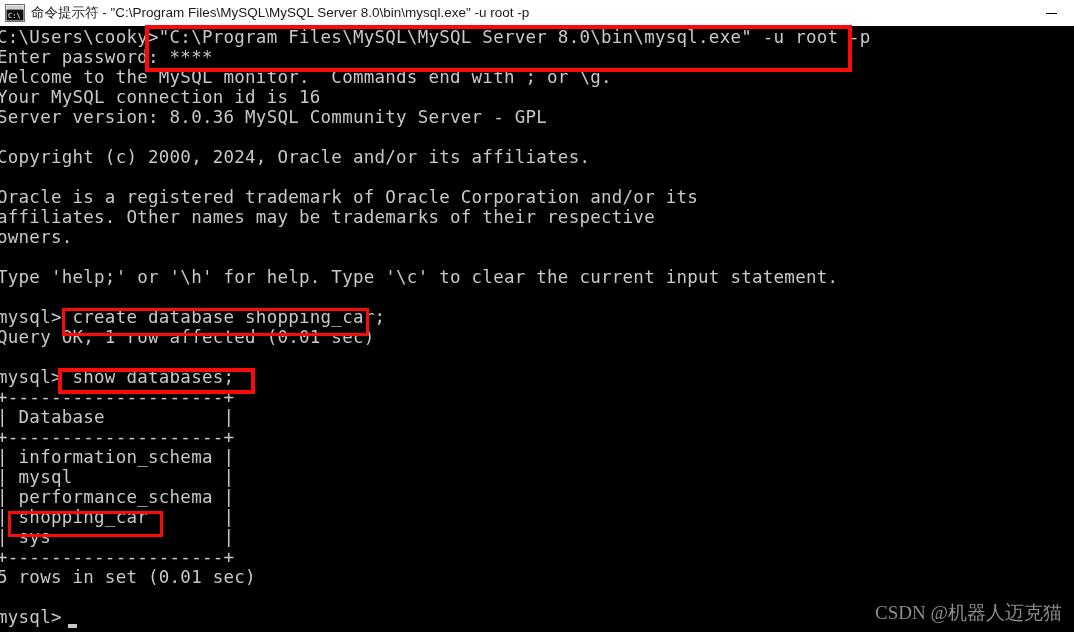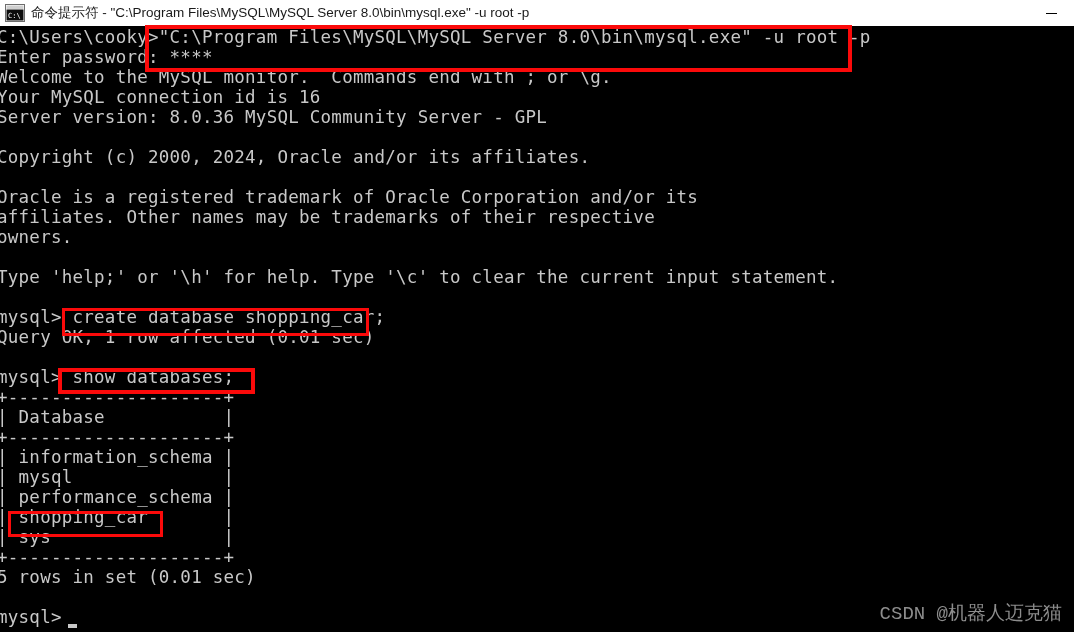--- a/index.html
+++ b/index.html
@@ -106,21 +106,21 @@
     height: 4px;
     z-index: 3;
   }
 
   
   .watermark {
     position: absolute;
     right: 12px;
     bottom: 6px;
     color: #8d8d8d;
-    font-family: Liberation Mono, monospace;
+    font-family: Liberation Serif, serif;
     font-size: 19px;
     white-space: nowrap;
     z-index: 4;
     margin-top: 9px;
   }
 </style>
 </head>
 <body>
 
 <div id="app">

